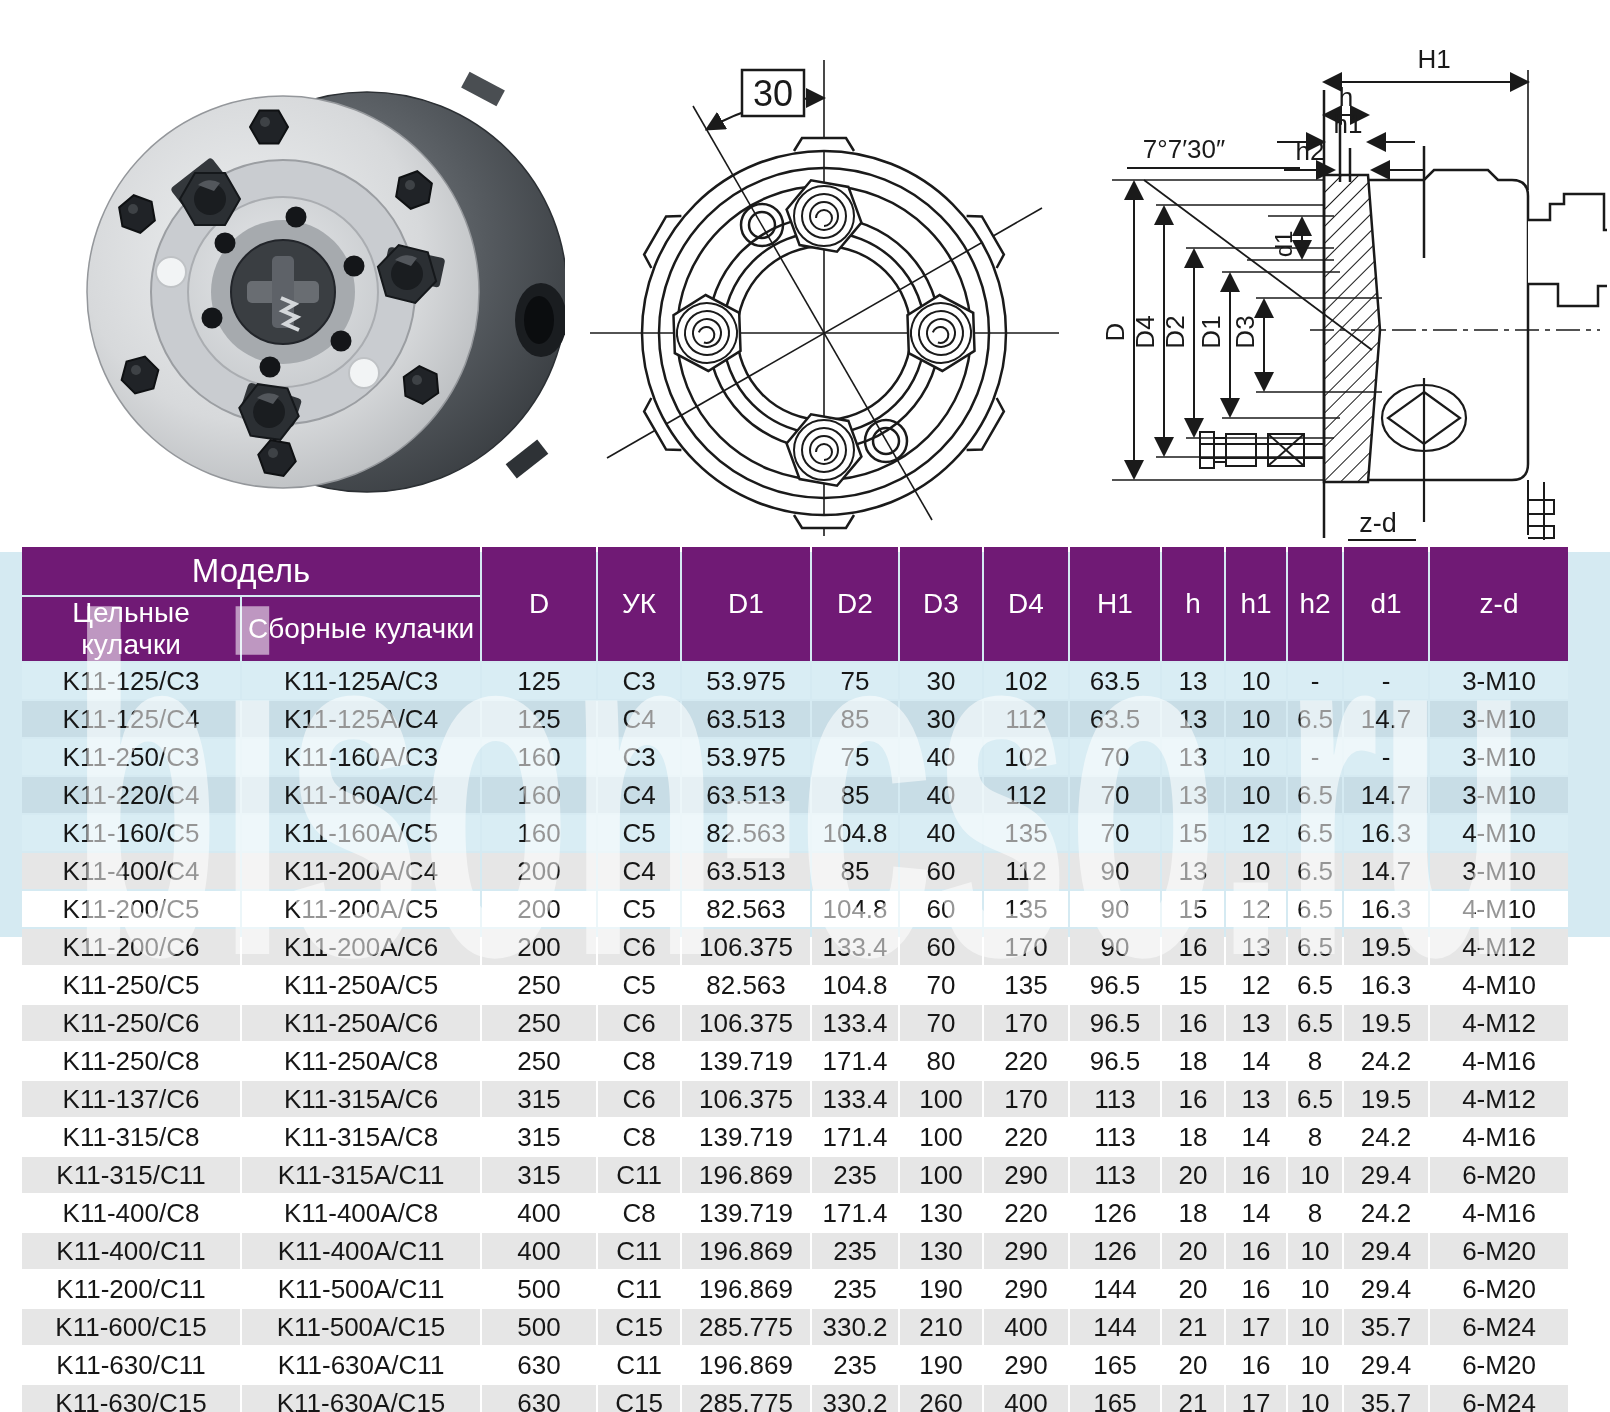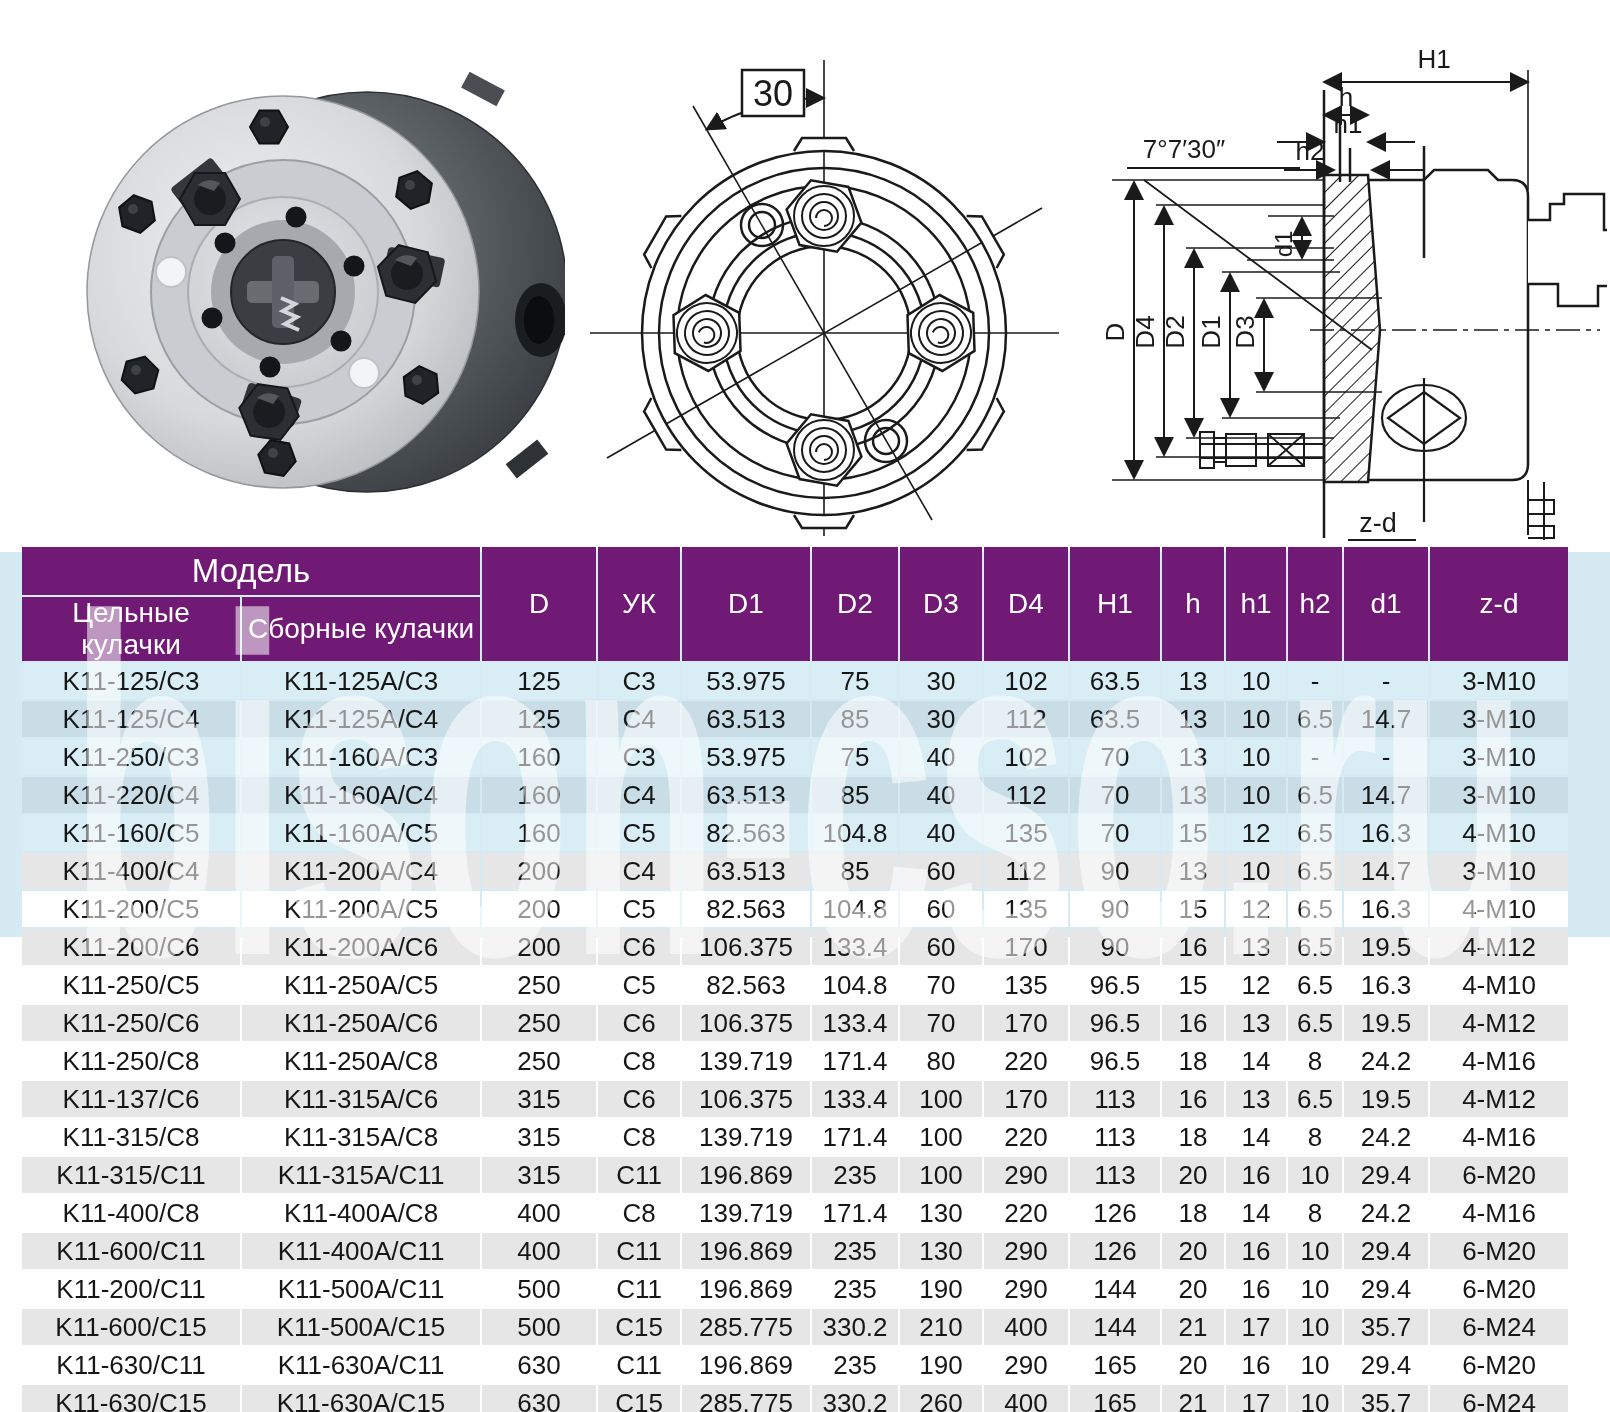--- a/index.html
+++ b/index.html
@@ -583,21 +583,21 @@
           <td>130</td>
           <td>220</td>
           <td>126</td>
           <td>18</td>
           <td>14</td>
           <td>8</td>
           <td>24.2</td>
           <td>4-M16</td>
         </tr>
         <tr>
-          <td>K11-600/C11</td>
+          <td>K11-400/C11</td>
           <td>K11-400A/C11</td>
           <td>400</td>
           <td>C11</td>
           <td>196.869</td>
           <td>235</td>
           <td>130</td>
           <td>290</td>
           <td>126</td>
           <td>20</td>
           <td>16</td>

